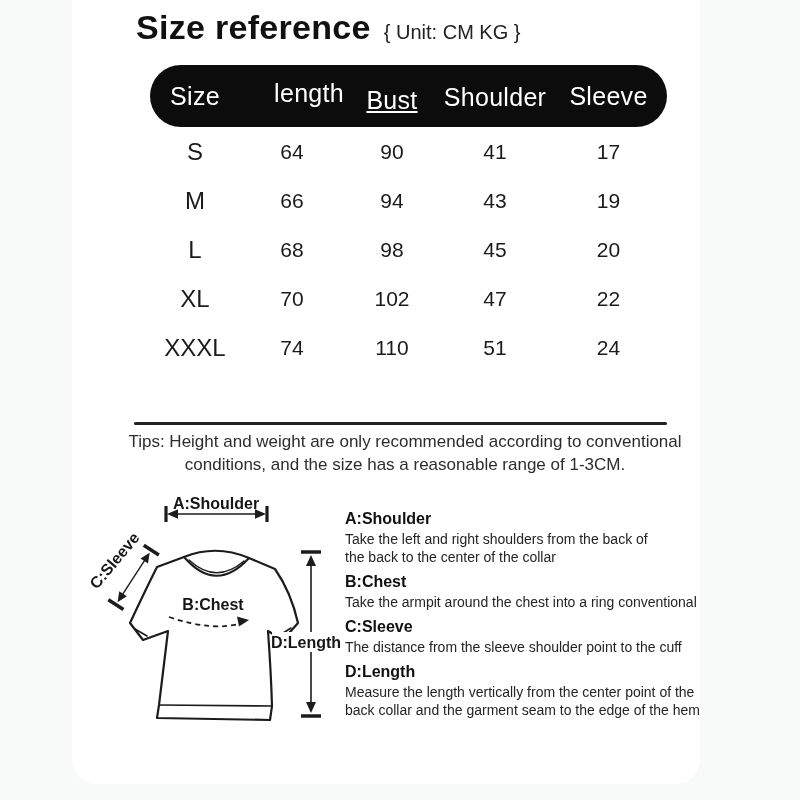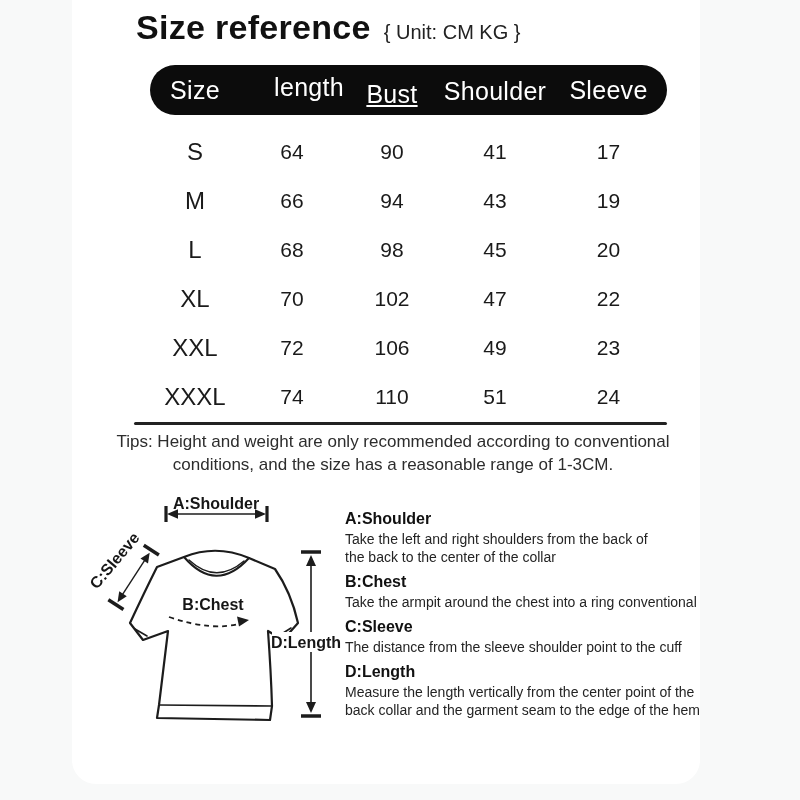--- a/index.html
+++ b/index.html
@@ -24,21 +24,21 @@
     left: 136px; top: 8px;
     display: flex; align-items: baseline;
     white-space: nowrap;
   }
   .title-main { font-size: 34px; font-weight: bold; color: #111; letter-spacing: 0.3px; }
   .title-unit { font-size: 20px; font-weight: 400; color: #222; margin-left: 13px; }
   
   .tbl-header {
     position: absolute;
     left: 150px; top: 65px;
-    width: 517px; height: 50px;
+    width: 517px; height: 62px;
     background: #0c0c0c;
     border-radius: 31px;
     display: grid;
     grid-template-columns: 90px 104px 96px 110px 117px;
     align-items: center;
   }
   .tbl-header .cell {
     text-align: center;
     color: #fff;
     font-size: 25px;
@@ -64,21 +64,21 @@
   
   .divider {
     position: absolute;
     left: 134px; top: 422px;
     width: 533px; height: 3px;
     background: #222;
     border-radius: 2px;
   }
   .tips {
     position: absolute;
-    left: 93px; top: 430px;
+    left: 105px; top: 430px;
     width: 600px;
     text-align: center;
     font-size: 17px;
     line-height: 23px;
     color: #2d2d2d;
   }
   
   .diagram {
     position: absolute;
     left: 85px; top: 482px;
@@ -151,27 +151,20 @@
     <div class="cell">98</div>
     <div class="cell">45</div>
     <div class="cell">20</div>
   </div>
   <div class="tbl-row">
     <div class="cell size-label">XL</div>
     <div class="cell">70</div>
     <div class="cell">102</div>
     <div class="cell">47</div>
     <div class="cell">22</div>
-  </div>
-  <div class="tbl-row">
-    <div class="cell size-label">XXL</div>
-    <div class="cell">72</div>
-    <div class="cell">106</div>
-    <div class="cell">49</div>
-    <div class="cell">23</div>
   </div>
   <div class="tbl-row">
     <div class="cell size-label">XXXL</div>
     <div class="cell">74</div>
     <div class="cell">110</div>
     <div class="cell">51</div>
     <div class="cell">24</div>
   </div>
 </div>
 

